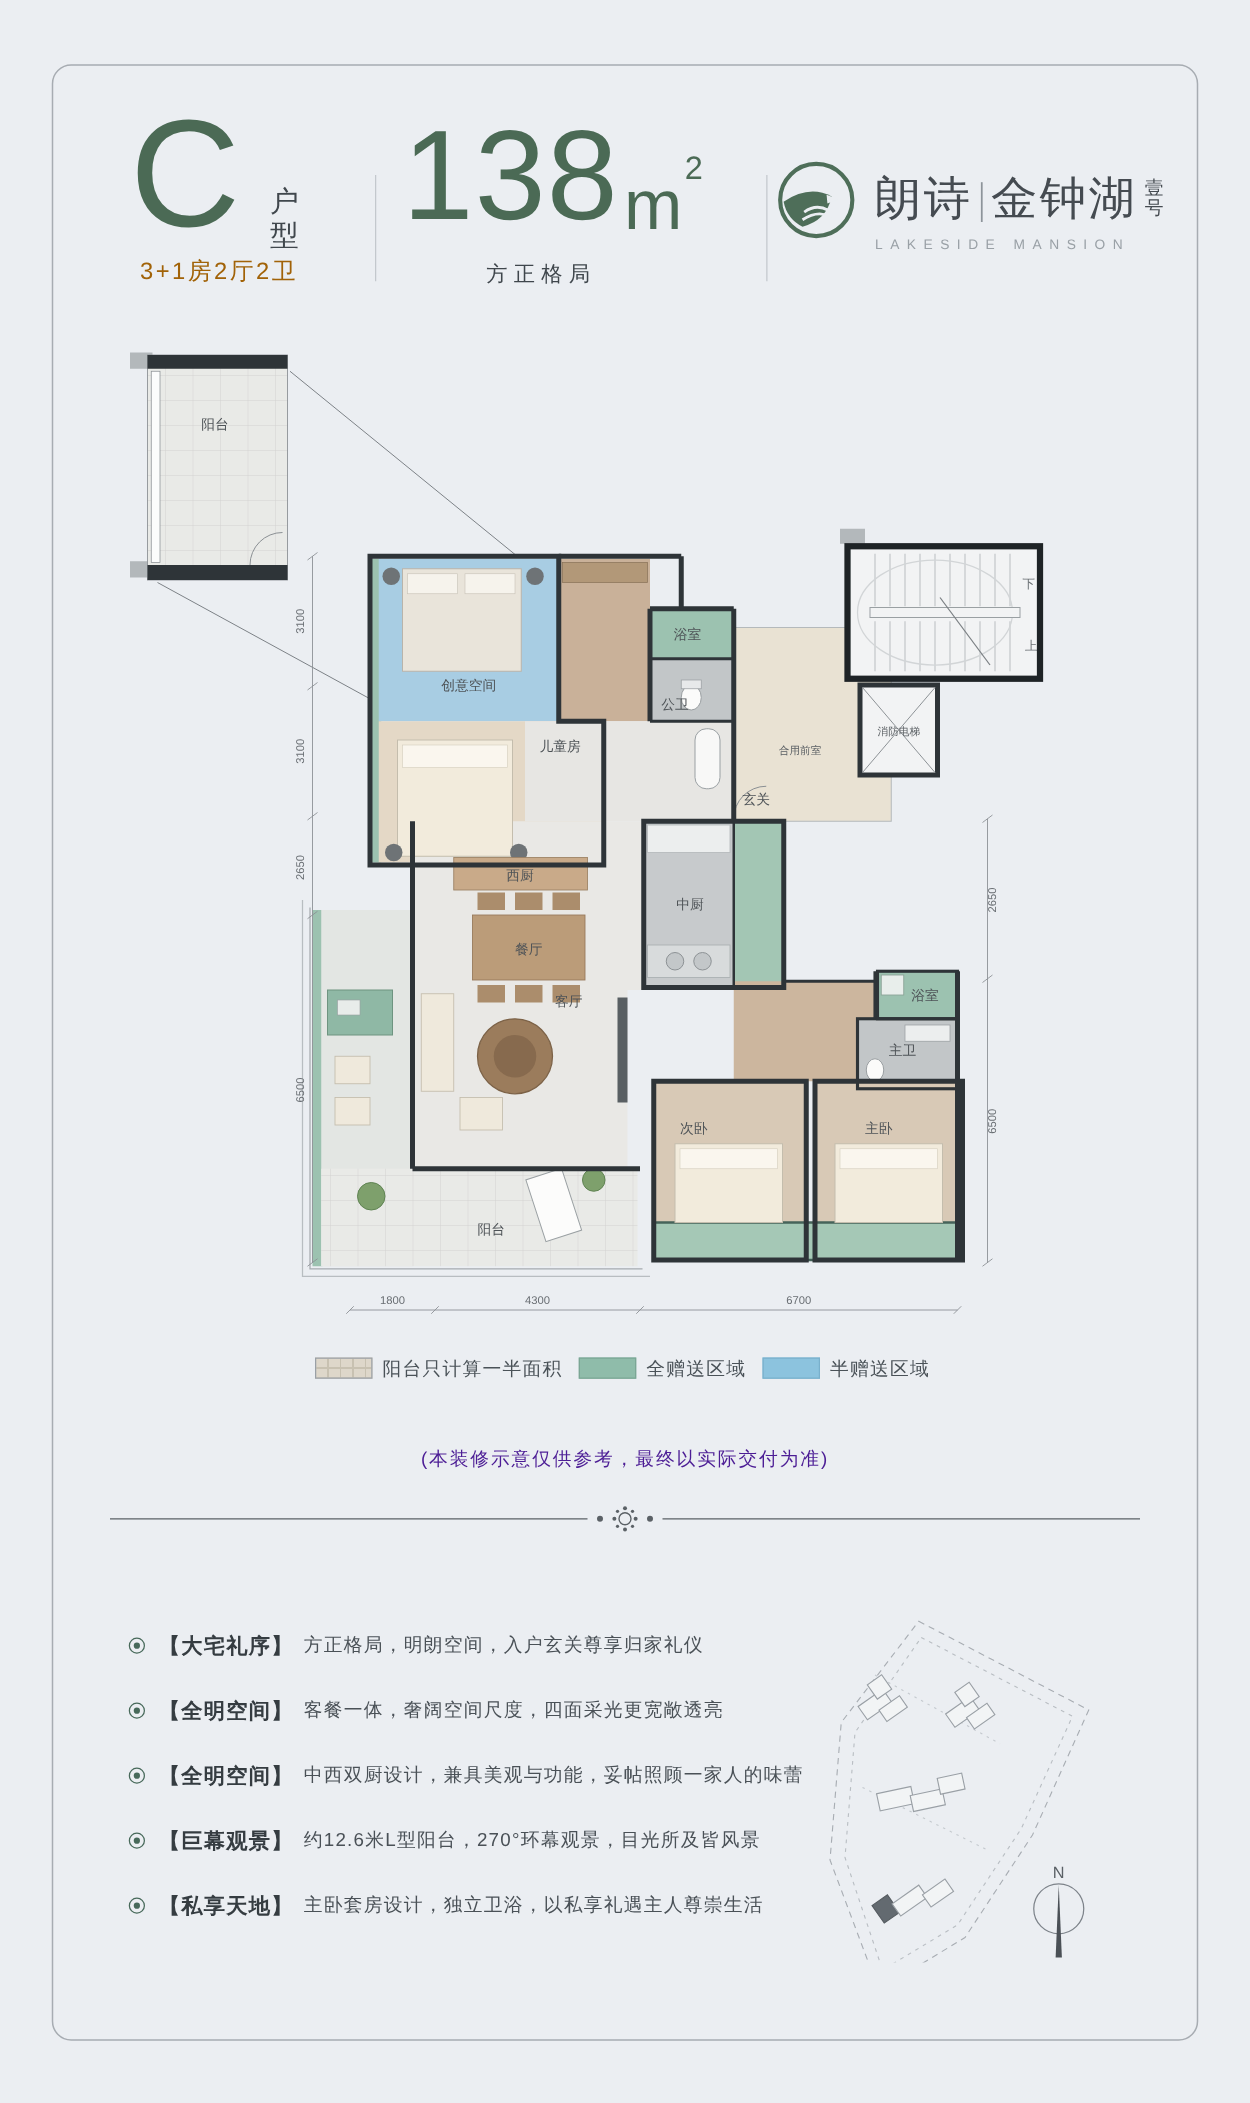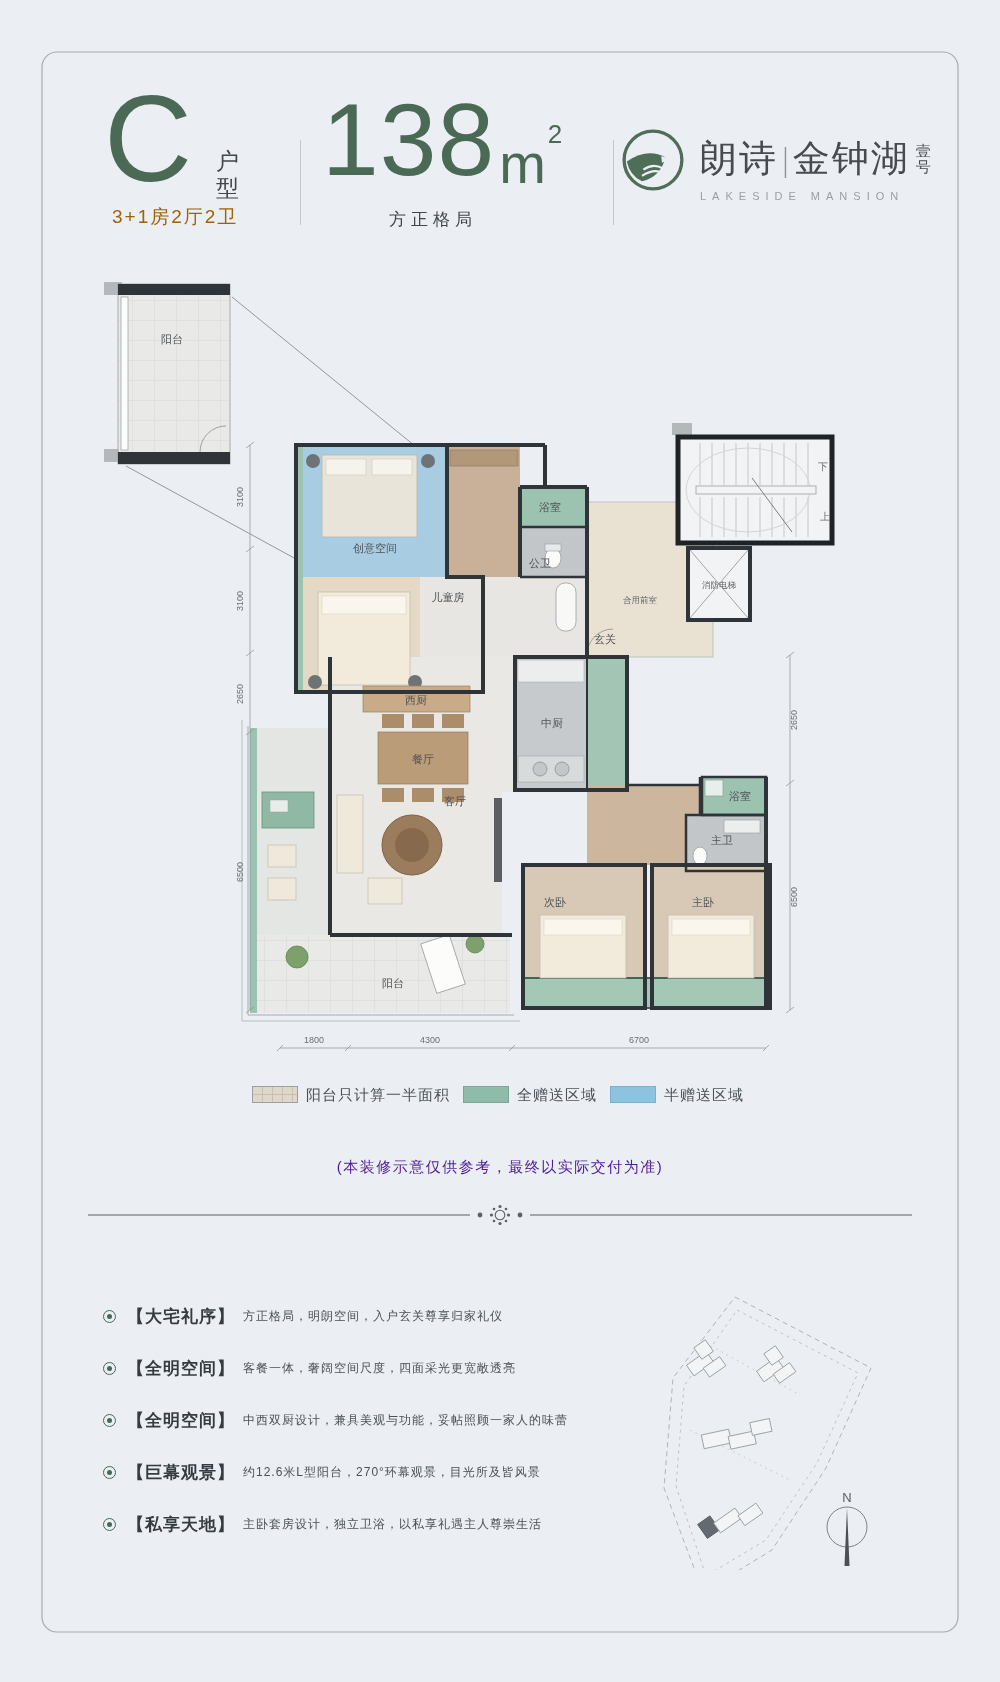--- a/index.html
+++ b/index.html
@@ -48,21 +48,21 @@
   .note { position:absolute; left:0; top:1158px; width:100%; text-align:center; font-size:15px; letter-spacing:1.5px; color:#4c1d95; }
 
   .divider { position:absolute; left:88px; top:1202px; width:824px; height:26px; }
 
   
   .features { position:absolute; left:103px; top:1302px; }
   .feature-row { display:flex; align-items:center; height:29px; margin-bottom:23px; }
   .bullet { width:13px; height:13px; border:1.5px solid #47695a; border-radius:50%; display:flex; align-items:center; justify-content:center; margin-right:11px; flex:none; }
   .bullet i { width:5px; height:5px; border-radius:50%; background:#47695a; }
   .feature-tag { font-size:17px; font-weight:bold; color:#353c41; letter-spacing:1px; white-space:nowrap; }
-  .feature-desc { font-size:12px; color:#4a5157; letter-spacing:1px; margin-left:8px; white-space:nowrap; }
+  .feature-desc { font-size:15px; color:#4a5157; letter-spacing:1px; margin-left:8px; white-space:nowrap; }
 
   svg.siteplan { position:absolute; left:620px; top:1230px; }
 </style>
 </head>
 <body>
 
 <div class="page">
 
   <svg class="frame" width="1000" height="1682" viewBox="0 0 1000 1682">
     <path d="M 57,52 H 943 A 15 15 0 0 1 958,67 V 1617 A 15 15 0 0 1 943,1632 H 57 A 15 15 0 0 1 42,1617 V 67 A 15 15 0 0 1 57,52 Z" fill="none" stroke="#a7acb2" stroke-width="1.2"></path>

